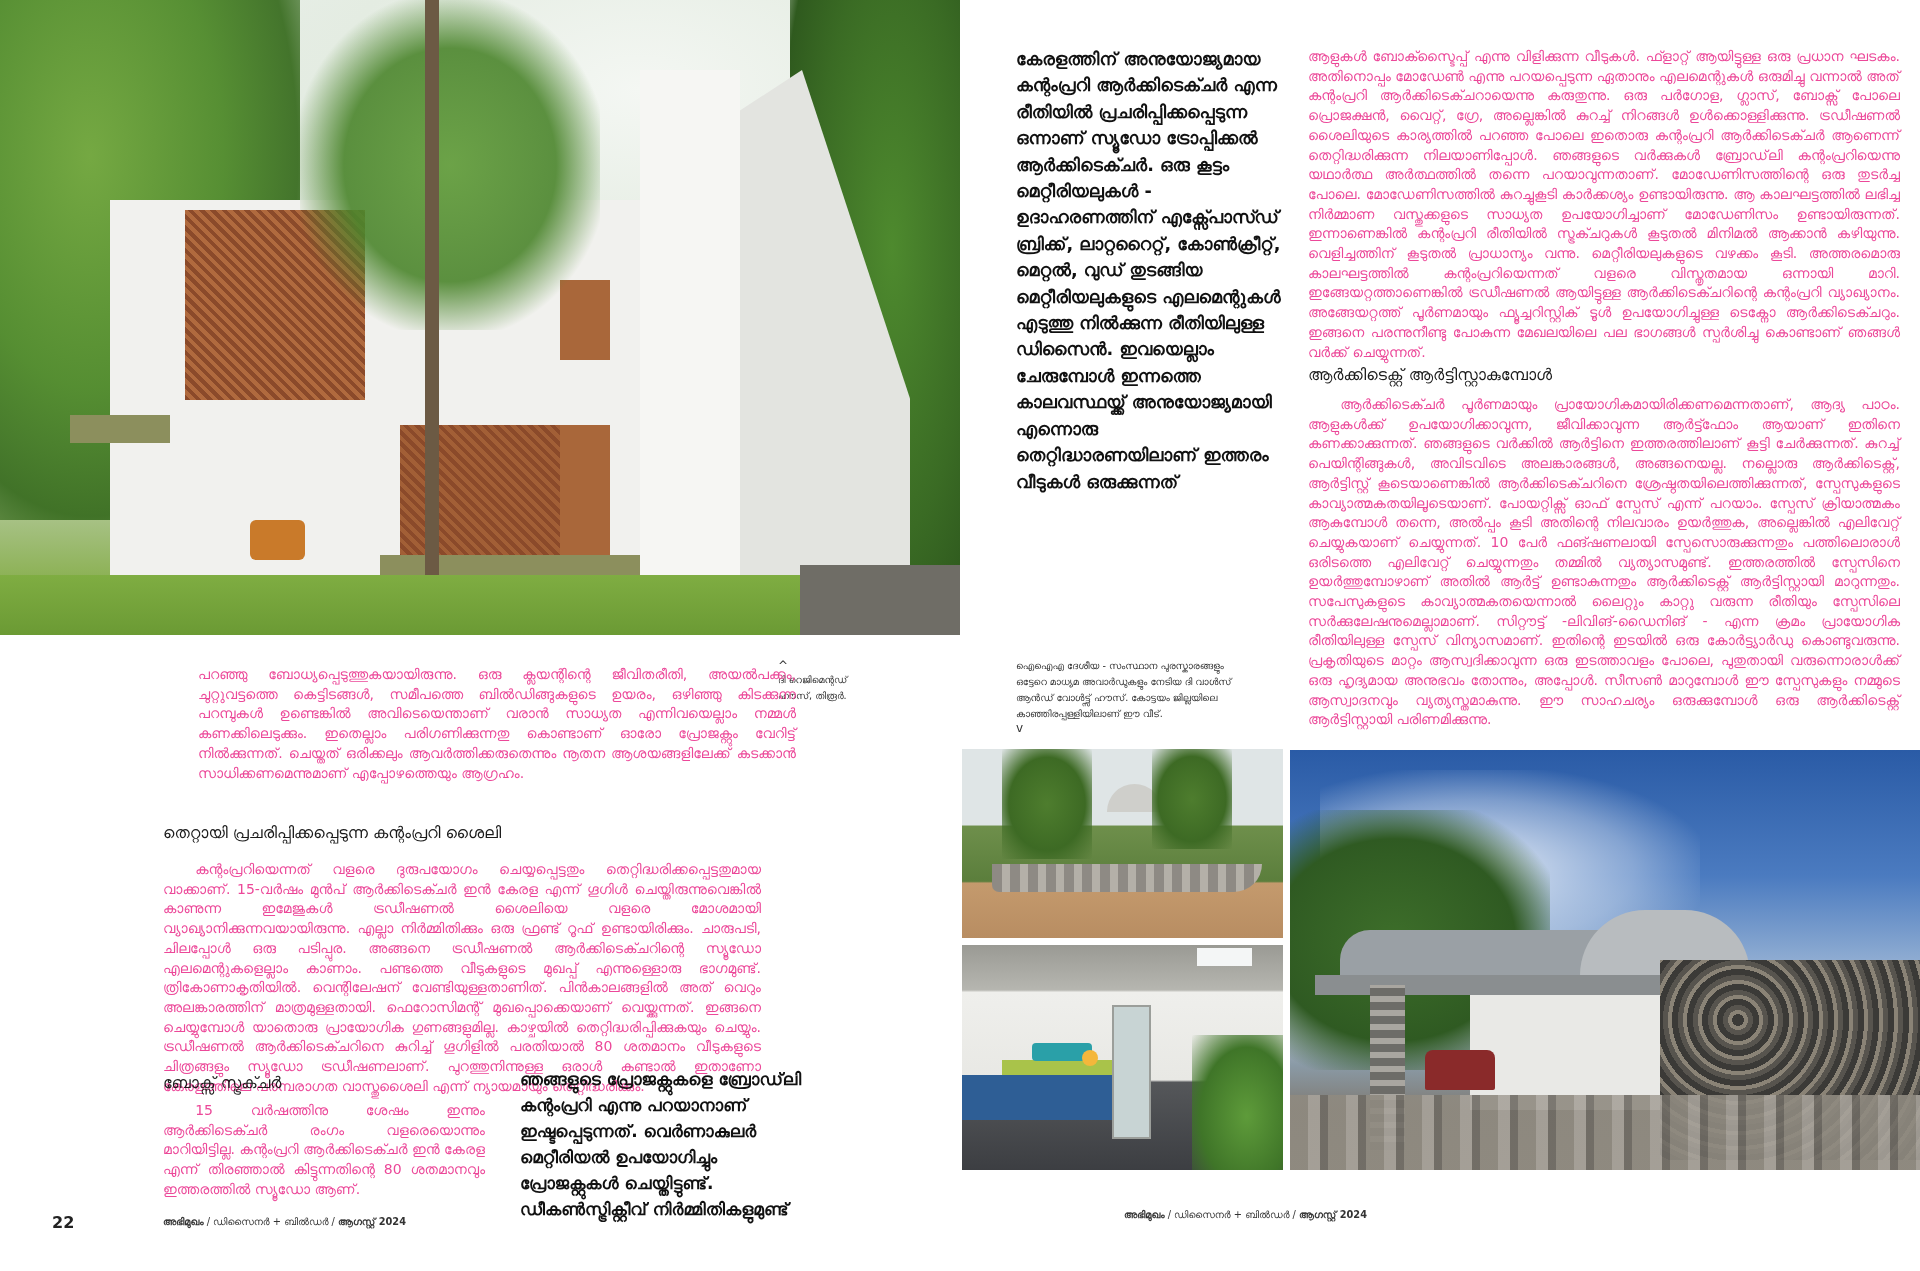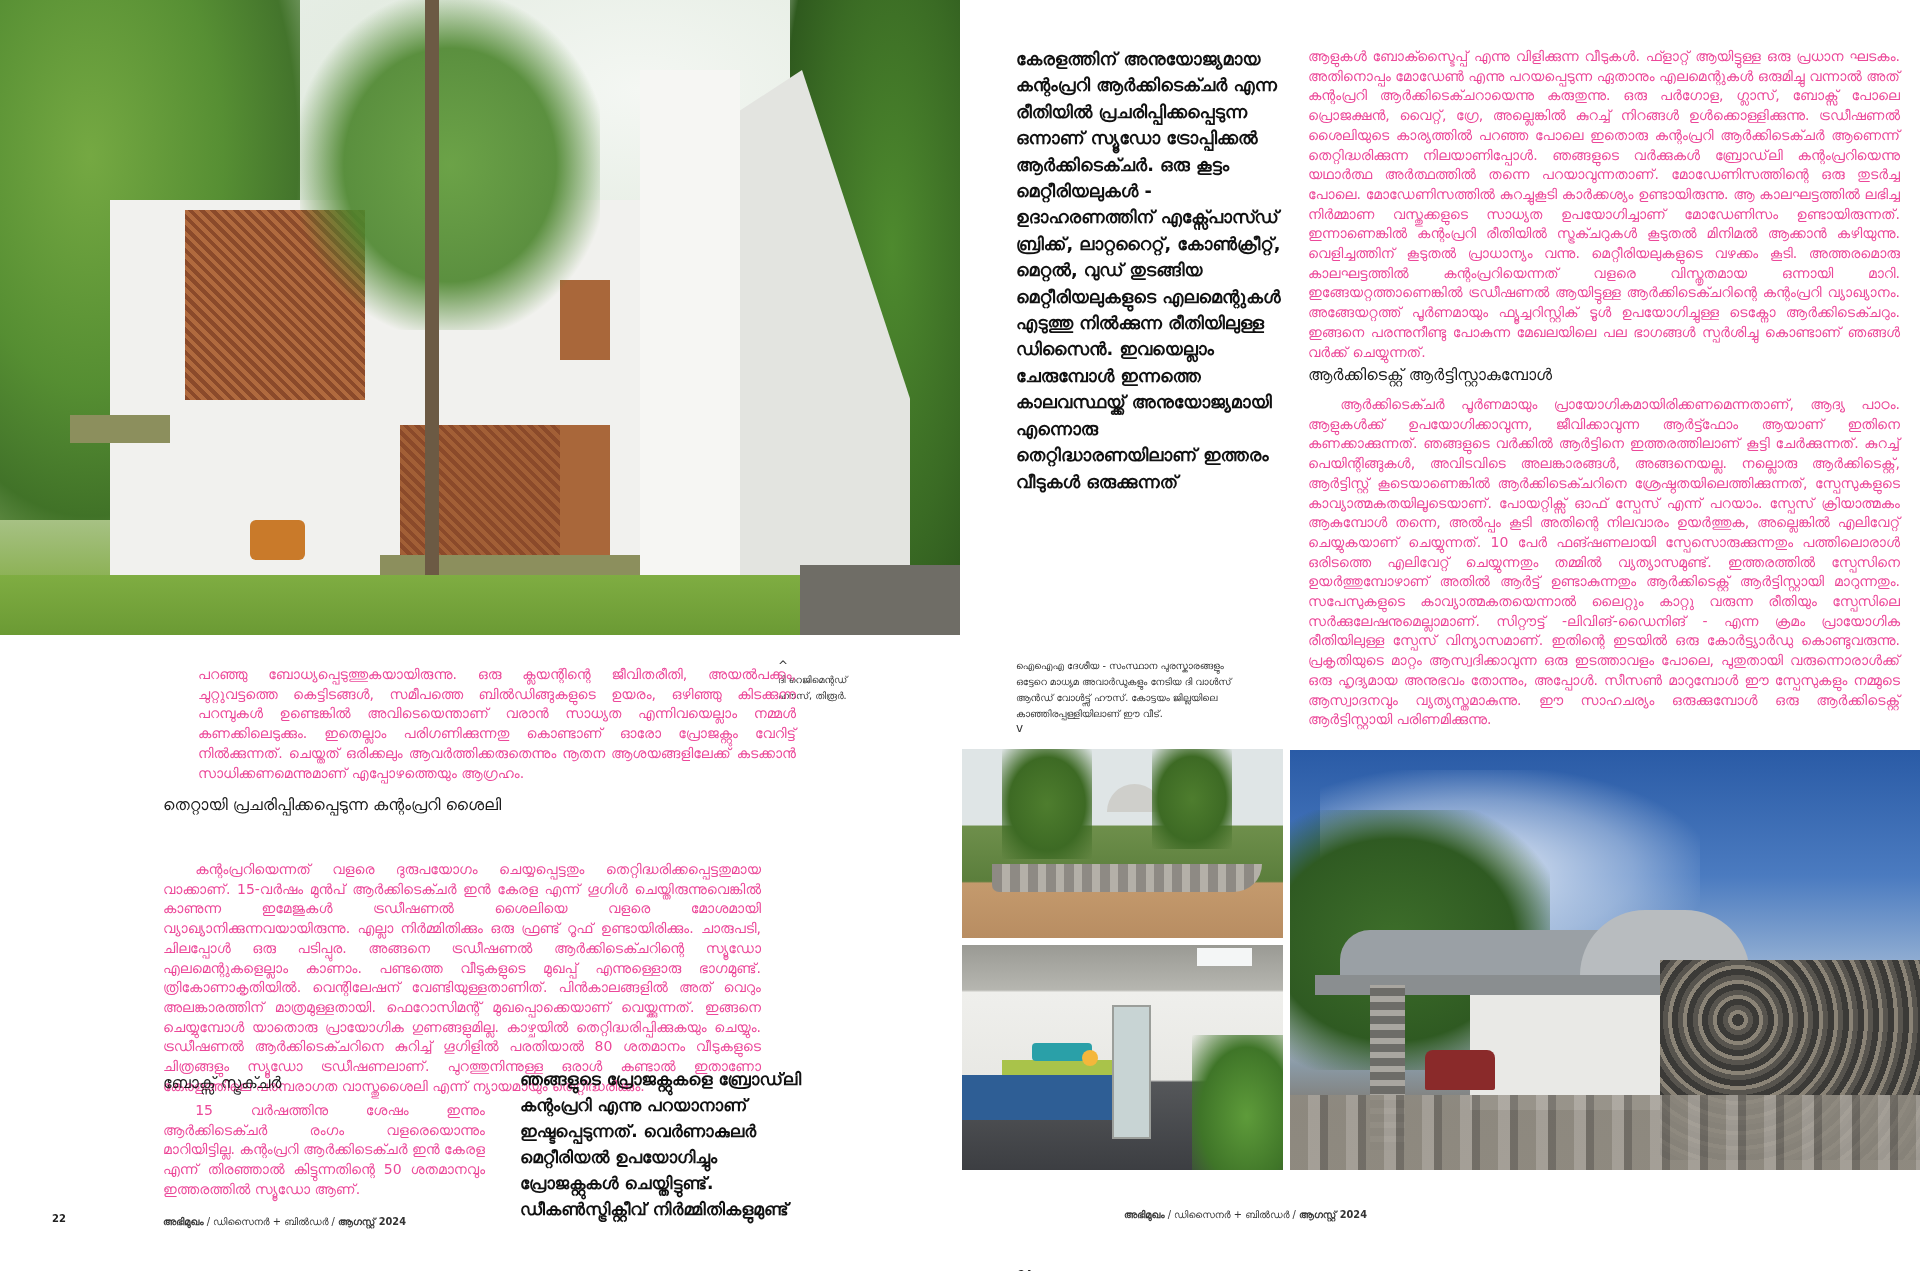--- a/index.html
+++ b/index.html
@@ -77,21 +77,21 @@
     background: repeating-linear-gradient(90deg,#8f8a80 0 18px,#a7a29a 18px 30px,#6f6b64 30px 38px); opacity:.9; }
 
   
   .body-text { position:absolute; font-size:14px; line-height:19.7px; text-align:justify; color:#ec4899; }
   .body-text p { margin:0; }
   .indent { text-indent:2.3em; }
   .subhead { position:absolute; font-size:16px; line-height:26px; color:#1a1a1a; font-weight:400; }
   .pull-quote { position:absolute; font-size:17.6px; line-height:26.4px; font-weight:700; color:#111; }
   .caption { position:absolute; font-size:9.6px; line-height:16px; color:#333; }
   .caption .arrow { font-size:12px; line-height:12px; display:block; }
-  .folio { position:absolute; font-size:10px; font-weight:700; color:#222; }
+  .folio { position:absolute; font-size:16px; font-weight:700; color:#222; }
   .runhead { position:absolute; font-size:9.8px; color:#333; white-space:nowrap; }
   .runhead b { font-weight:700; }
 </style>
 </head>
 <body>
 
 <div id="photo-main" class="photo">
   <div class="sky"></div>
   <div class="palm-l"></div>
   <div class="trees-r"></div>
@@ -114,30 +114,30 @@
 <div class="caption" style="left:778px; top:660px; width:140px;">
   <span class="arrow">^</span>
   <div>ദി റെജിമെന്റഡ്</div>
   <div>ഹൗസ്, തിരൂർ.</div>
 </div>
 
 <div class="body-text" style="left:163px; top:665px; width:598px;margin-left:35px;">
   <p>പറഞ്ഞു ബോധ്യപ്പെടുത്തുകയായിരുന്നു. ഒരു ക്ലയന്റിന്റെ ജീവിതരീതി, അയൽപക്കം, ചുറ്റുവട്ടത്തെ കെട്ടിടങ്ങൾ, സമീപത്തെ ബിൽഡിങ്ങുകളുടെ ഉയരം, ഒഴിഞ്ഞു കിടക്കുന്ന പറമ്പുകൾ ഉണ്ടെങ്കിൽ അവിടെയെന്താണ് വരാൻ സാധ്യത എന്നിവയെല്ലാം നമ്മൾ കണക്കിലെടുക്കും. ഇതെല്ലാം പരിഗണിക്കുന്നതു കൊണ്ടാണ് ഓരോ പ്രോജക്റ്റും വേറിട്ട് നിൽക്കുന്നത്. ചെയ്തത് ഒരിക്കലും ആവർത്തിക്കരുതെന്നും നൂതന ആശയങ്ങളിലേക്ക് കടക്കാൻ സാധിക്കണമെന്നുമാണ് എപ്പോഴത്തെയും ആഗ്രഹം.</p>
 </div>
 
-<div class="subhead" style="left:163px; top:792px; width:600px;">തെറ്റായി പ്രചരിപ്പിക്കപ്പെടുന്ന കന്റംപ്രറി ശൈലി</div>
+<div class="subhead" style="left:163px; top:820px; width:600px;">തെറ്റായി പ്രചരിപ്പിക്കപ്പെടുന്ന കന്റംപ്രറി ശൈലി</div>
 
 <div class="body-text" style="left:163px; top:860px; width:598px;">
   <p class="indent">കന്റംപ്രറിയെന്നത് വളരെ ദുരുപയോഗം ചെയ്യപ്പെട്ടതും തെറ്റിദ്ധരിക്കപ്പെട്ടതുമായ വാക്കാണ്. 15-വർഷം മുൻപ് ആർക്കിടെക്ചർ ഇൻ കേരള എന്ന് ഗൂഗിൾ ചെയ്തിരുന്നുവെങ്കിൽ കാണുന്ന ഇമേജുകൾ ട്രഡീഷണൽ ശൈലിയെ വളരെ മോശമായി വ്യാഖ്യാനിക്കുന്നവയായിരുന്നു. എല്ലാ നിർമ്മിതിക്കും ഒരു ഫ്രണ്ട് റൂഫ് ഉണ്ടായിരിക്കും. ചാരുപടി, ചിലപ്പോൾ ഒരു പടിപ്പുര. അങ്ങനെ ട്രഡീഷണൽ ആർക്കിടെക്ചറിന്റെ സ്യൂഡോ എലമെന്റുകളെല്ലാം കാണാം. പണ്ടത്തെ വീടുകളുടെ മുഖപ്പ് എന്നുള്ളൊരു ഭാഗമുണ്ട്. ത്രികോണാകൃതിയിൽ. വെന്റിലേഷന് വേണ്ടിയുള്ളതാണിത്. പിൻകാലങ്ങളിൽ അത് വെറും അലങ്കാരത്തിന് മാത്രമുള്ളതായി. ഫെറോസിമന്റ് മുഖപ്പൊക്കെയാണ് വെയ്ക്കുന്നത്. ഇങ്ങനെ ചെയ്യുമ്പോൾ യാതൊരു പ്രായോഗിക ഗുണങ്ങളുമില്ല. കാഴ്ചയിൽ തെറ്റിദ്ധരിപ്പിക്കുകയും ചെയ്യും. ട്രഡീഷണൽ ആർക്കിടെക്ചറിനെ കുറിച്ച് ഗൂഗിളിൽ പരതിയാൽ 80 ശതമാനം വീടുകളുടെ ചിത്രങ്ങളും സ്യൂഡോ ട്രഡീഷണലാണ്. പുറത്തുനിന്നുള്ള ഒരാൾ കണ്ടാൽ ഇതാണോ കേരളത്തിലെ പരമ്പരാഗത വാസ്തുശൈലി എന്ന് ന്യായമായും തെറ്റിദ്ധരിക്കും.</p>
 </div>
 
 <div class="subhead" style="left:163px; top:1070px; width:300px;">ബോക്സ് സ്ട്രക്ചർ</div>
 
 <div class="body-text" style="left:163px; top:1101px; width:322px;">
-  <p class="indent">15 വർഷത്തിനു ശേഷം ഇന്നും ആർക്കിടെക്ചർ രംഗം വളരെയൊന്നും മാറിയിട്ടില്ല. കന്റംപ്രറി ആർക്കിടെക്ചർ ഇൻ കേരള എന്ന് തിരഞ്ഞാൽ കിട്ടുന്നതിന്റെ 50 ശതമാനവും ഇത്തരത്തിൽ സ്യൂഡോ ആണ്.</p>
+  <p class="indent">15 വർഷത്തിനു ശേഷം ഇന്നും ആർക്കിടെക്ചർ രംഗം വളരെയൊന്നും മാറിയിട്ടില്ല. കന്റംപ്രറി ആർക്കിടെക്ചർ ഇൻ കേരള എന്ന് തിരഞ്ഞാൽ കിട്ടുന്നതിന്റെ 80 ശതമാനവും ഇത്തരത്തിൽ സ്യൂഡോ ആണ്.</p>
 </div>
 
 <div class="pull-quote" style="left:520px; top:1066px; width:300px; font-size:17px; line-height:26px;">ഞങ്ങളുടെ പ്രോജക്റ്റുകളെ ബ്രോഡ്‌ലി കന്റംപ്രറി എന്നു പറയാനാണ് ഇഷ്ടപ്പെടുന്നത്. വെർണാകുലർ മെറ്റീരിയൽ ഉപയോഗിച്ചും പ്രോജക്റ്റുകൾ ചെയ്തിട്ടുണ്ട്. ഡീകൺസ്ട്രിക്റ്റീവ് നിർമ്മിതികളുമുണ്ട്</div>
 
 <div class="folio" style="left:52px; top:1213px;">22</div>
 <div class="runhead" style="left:163px; top:1216px;">
   <b>അഭിമുഖം</b><span> / </span><span>ഡിസൈനർ + ബിൽഡർ</span><span> / </span><b>ആഗസ്റ്റ് 2024</b>
 </div>
 
 <div class="pull-quote" style="left:1016px; top:46px; width:265px;">കേരളത്തിന് അനുയോജ്യമായ കന്റംപ്രറി ആർക്കിടെക്ചർ എന്ന രീതിയിൽ പ്രചരിപ്പിക്കപ്പെടുന്ന ഒന്നാണ് സ്യൂഡോ ട്രോപ്പിക്കൽ ആർക്കിടെക്ചർ. ഒരു കൂട്ടം മെറ്റീരിയലുകൾ - ഉദാഹരണത്തിന് എക്സ്പോസ്ഡ് ബ്രിക്ക്, ലാറ്ററൈറ്റ്, കോൺക്രീറ്റ്, മെറ്റൽ, വുഡ് തുടങ്ങിയ മെറ്റീരിയലുകളുടെ എലമെന്റുകൾ എടുത്തു നിൽക്കുന്ന രീതിയിലുള്ള ഡിസൈൻ. ഇവയെല്ലാം ചേരുമ്പോൾ ഇന്നത്തെ കാലവസ്ഥയ്ക്ക് അനുയോജ്യമായി എന്നൊരു തെറ്റിദ്ധാരണയിലാണ് ഇത്തരം വീടുകൾ ഒരുക്കുന്നത്</div>

